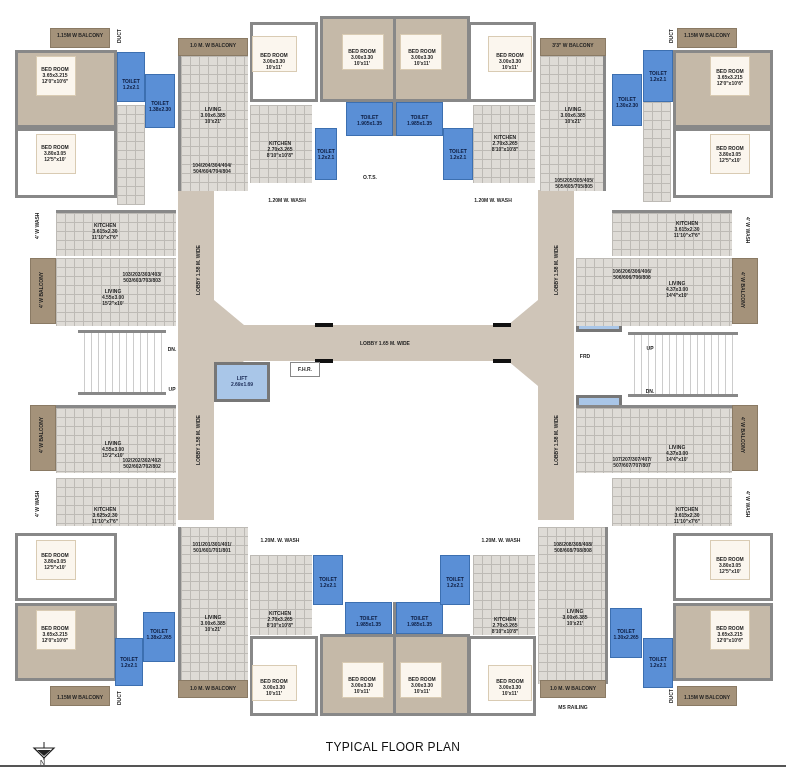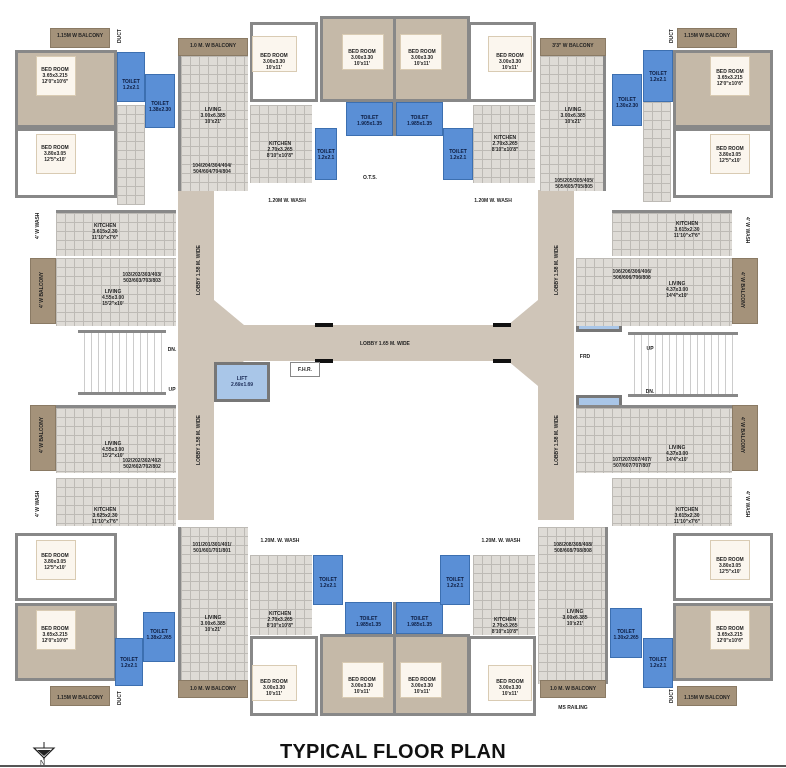--- a/index.html
+++ b/index.html
@@ -12,21 +12,21 @@
   .white{background:#fff}
   .toilet{background:#5a8fd6;border:1px solid #3c6fb0}
   .lift{background:#a9c6e8;border:3px solid #777}
   .lobby{background:#cfc5b8}
   .wall{background:#888}
   .blk{background:#111}
   .lbl{position:absolute;font-size:5px;line-height:6px;color:#222;text-align:center;font-weight:bold;white-space:pre-line}
   .lbl.v{writing-mode:vertical-rl;transform:rotate(180deg)}
   .lbl.vr{writing-mode:vertical-rl}
   .bed{position:absolute;background:#fbf6ee;border:1px solid #d9cbb3}
-  .title{position:absolute;left:0;width:786px;top:740px;text-align:center;font-size:20px;font-weight:bold;color:#111;letter-spacing:0.3px}
+  .title{position:absolute;left:0;width:786px;top:740px;text-align:center;font-size:12px;font-weight:normal;color:#111;letter-spacing:0.3px}
   .north{position:absolute;left:32px;top:742px;width:24px;height:26px}
   .bottom-line{position:absolute;left:0;top:765px;width:786px;height:2px;background:#555}
 </style>
 </head>
 <body>
 
 <div class="plan">
 
   <div class="r lobby" style="left:178px;top:190px;width:36px;height:330px"></div>
   <div class="r lobby" style="left:538px;top:190px;width:36px;height:330px"></div>

